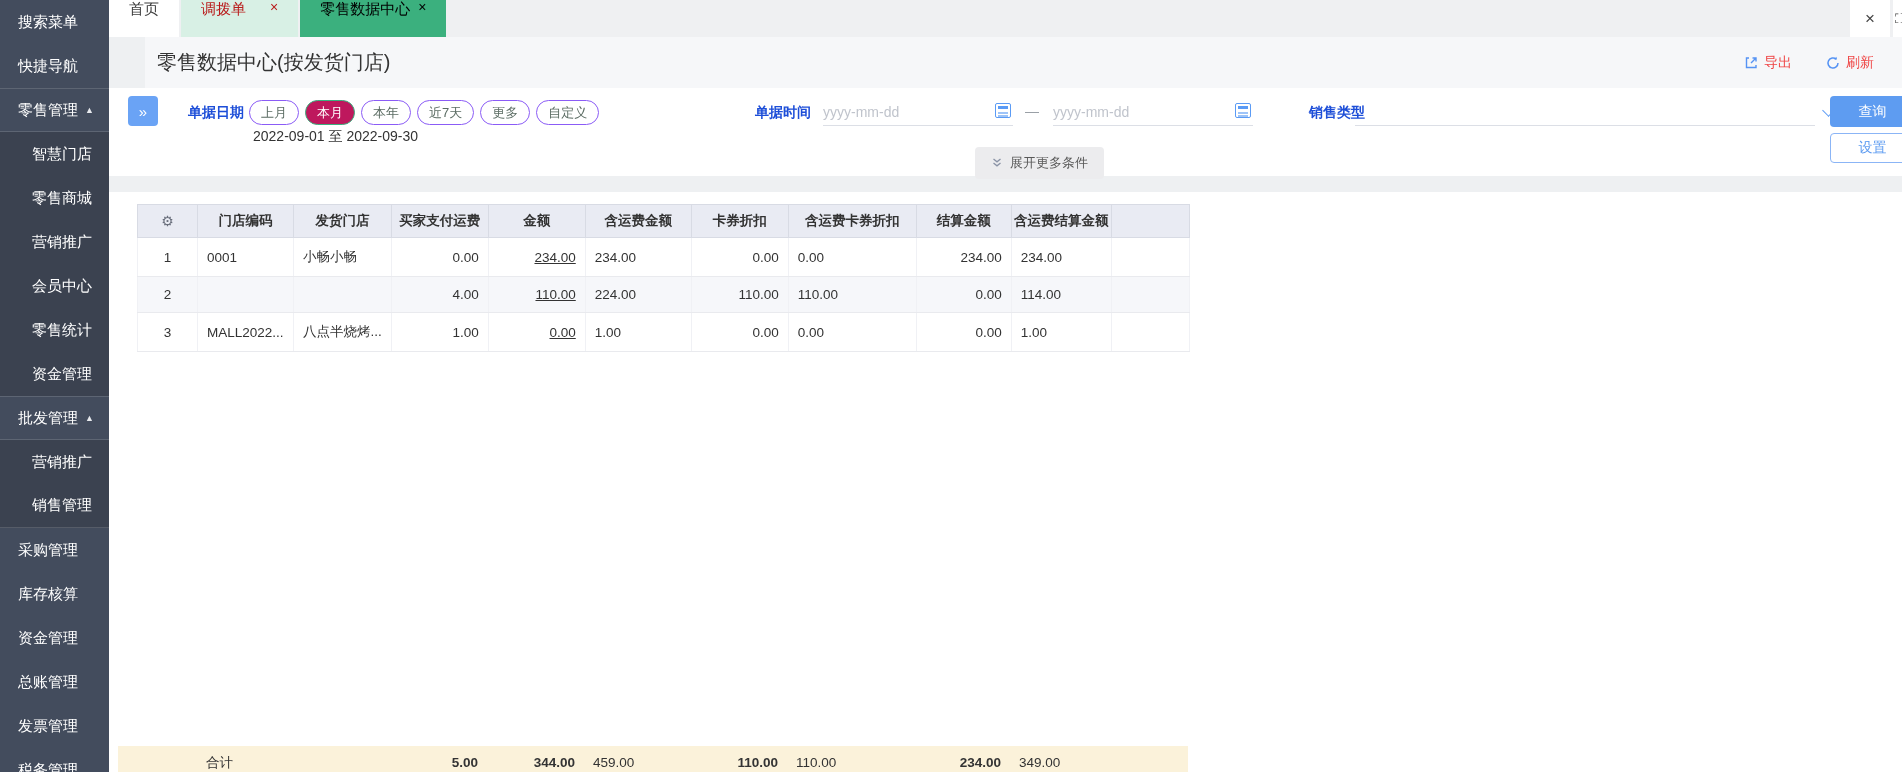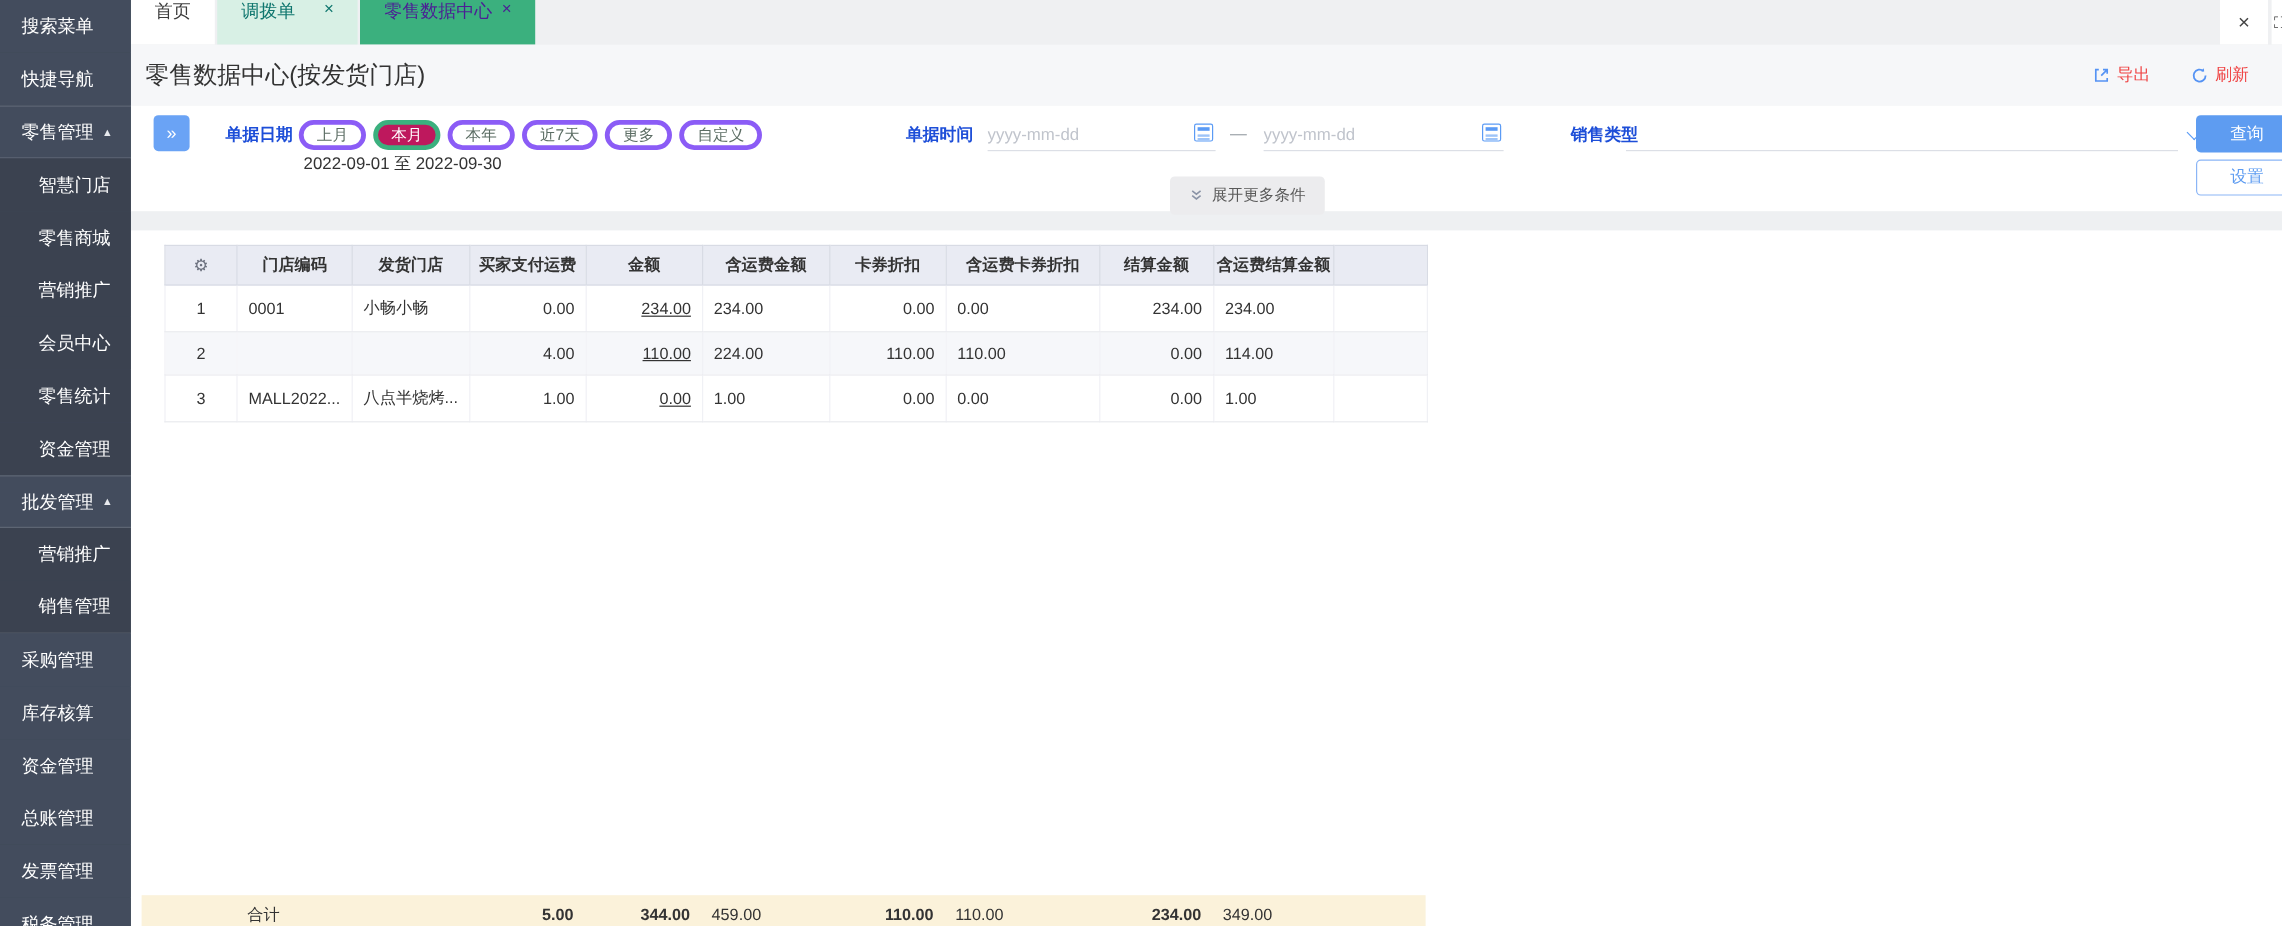--- a/index.html
+++ b/index.html
@@ -13,41 +13,41 @@
   .side-item.group-end { border-bottom:1px solid rgba(255,255,255,.14); }
   .caret-up { font-size:9px; color:#e8eaee; }
 
   
   .main { position:absolute; left:109px; top:0; width:1793px; height:772px; }
 
   
   .tabbar { height:37px; background:#eff0f2; display:flex; align-items:stretch; position:relative; }
   .tab { display:flex; align-items:flex-start; gap:8px; padding:0 20px; font-size:15px; margin-right:2px; cursor:pointer; }
   .tab.home { background:#ffffff; color:#3c3c3c; }
-  .tab.mint { background:#d8f0e5; color:#0f766e;gap:24px; }
-  .tab.active { background:#3bb07e; color:#4c1d95; }
+  .tab.mint { background:#d8f0e5; color:#b91c1c;gap:24px; }
+  .tab.active { background:#3bb07e; color:#000000; }
   .tab .x { font-size:14px; line-height:1; }
   .winctl { position:absolute; top:0; height:37px; background:#fff; display:flex; align-items:center; justify-content:center; color:#444; }
   .winctl.close { right:12px; width:40px; font-size:17px; }
   .winctl.full { right:0; width:9px; font-size:13px; overflow:hidden; justify-content:flex-start; padding-left:2px; }
 
   
-  .page-header { height:51px; background:#f6f7f9; display:flex; align-items:center; padding:0 28px 0 12px; }
+  .page-header { height:51px; background:#f6f7f9; display:flex; align-items:center; padding:0 28px 0 12px;margin-left:36px; }
   .page-title { font-size:20px; color:#333; }
   .header-actions { margin-left:auto; display:flex; align-items:center; gap:34px; }
   .hlink { display:flex; align-items:center; gap:6px; color:#ef4444; font-size:14px; cursor:pointer; }
 
   
   .filter-panel { position:relative; background:#ffffff; height:88px; }
   .collapse-btn { position:absolute; left:19px; top:8px; width:30px; height:30px; background:#6aa3f5; color:#fff; border:none; border-radius:4px; font-size:15px; cursor:pointer; display:flex; align-items:center; justify-content:center; }
   .f-label { font-size:14px; font-weight:bold; color:#1d4ed8; }
   .row1 { position:absolute; left:0; top:10px; width:100%; height:30px; }
   .lab-date { position:absolute; left:79px; top:6px; }
   .pills { position:absolute; left:140px; top:2px; display:flex; gap:6px; }
-  .pill { height:25px; display:flex; align-items:center; padding:0 11px; border:4px solid #8b5cf6; border-radius:13px; font-size:13px; color:#5c6d64; background:#fff; cursor:pointer; }
+  .pill { height:25px; display:flex; align-items:center; padding:0 11px; border:1px solid #8b5cf6; border-radius:13px; font-size:13px; color:#5c6d64; background:#fff; cursor:pointer; }
   .pill.selected { background:#be185d; border-color:#3bb07e; color:#fff; }
   .date-range { position:absolute; left:144px; top:30px; font-size:14px; color:#333; }
   .lab-time { position:absolute; left:646px; top:6px; }
   .u-input { position:absolute; top:0; border:none; border-bottom:1px solid #dcdfe6; font-size:14px; color:#333; outline:none; height:28px; background:transparent; }
   .u-input::placeholder { color:#c0c4cc; }
   .in1 { left:714px; width:190px; }
   .in2 { left:944px; width:200px; }
   .cal-icon { position:absolute; top:5px; width:16px; height:15px; border:1.5px solid #5b9bf5; border-radius:2px; }
   .cal-icon::before { content:""; position:absolute; left:2px; right:2px; top:2px; height:2.5px; background:#5b9bf5; }
   .cal-icon::after { content:""; position:absolute; left:2px; right:2px; top:8px; height:1.5px; background:#9ec4f8; box-shadow:0 3px 0 #9ec4f8; }

